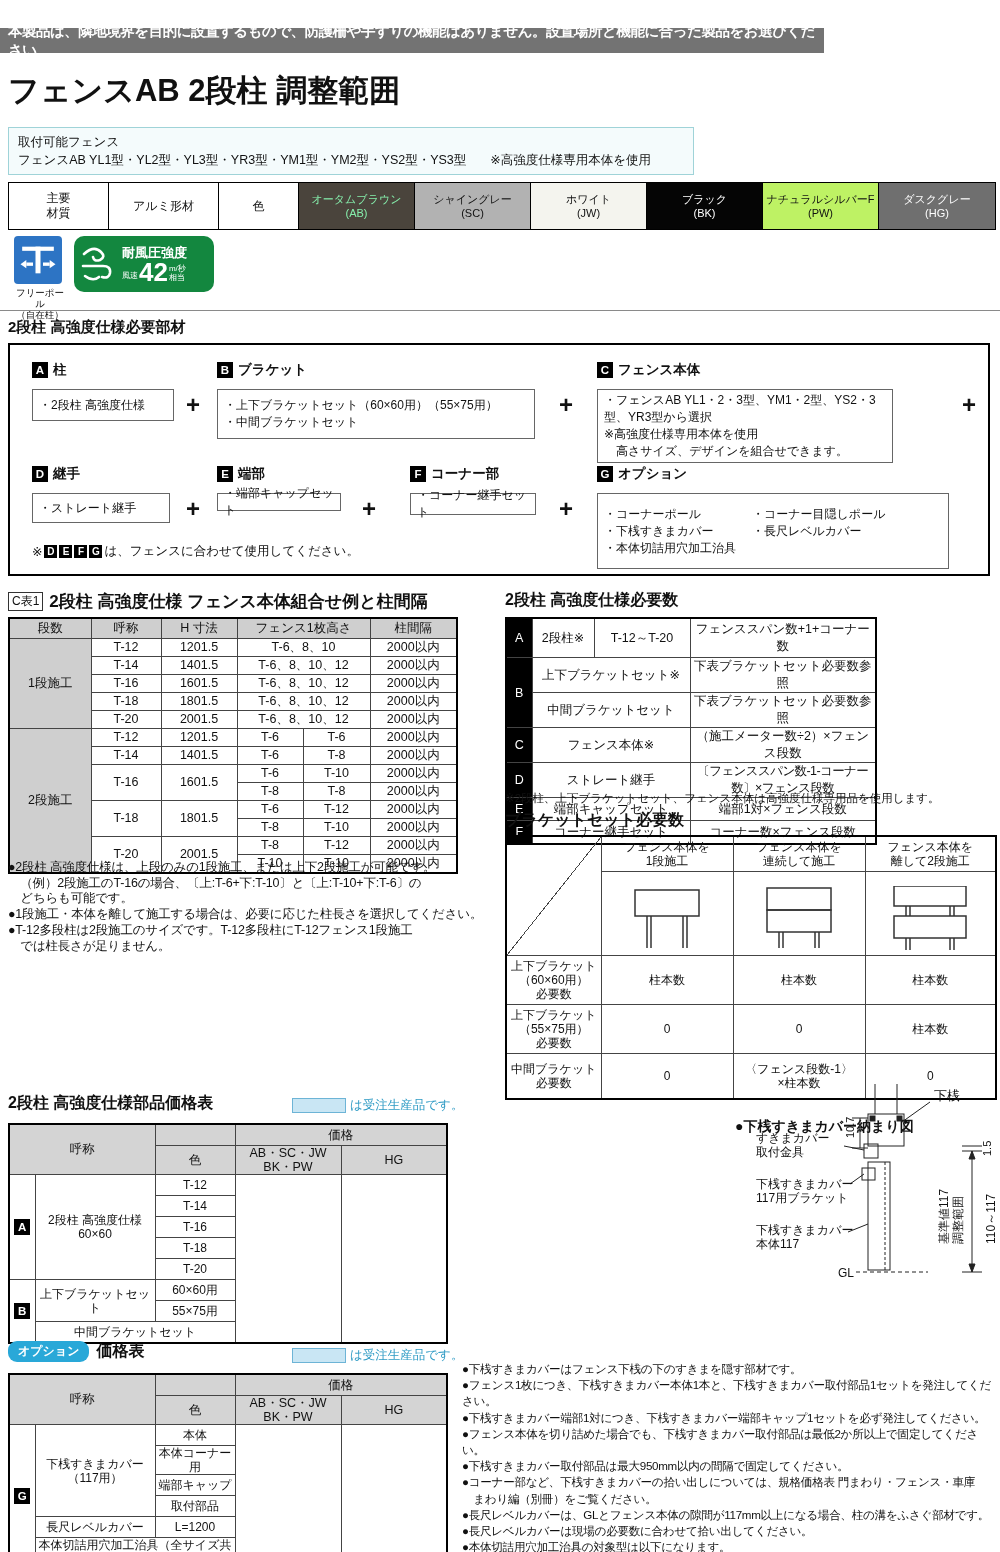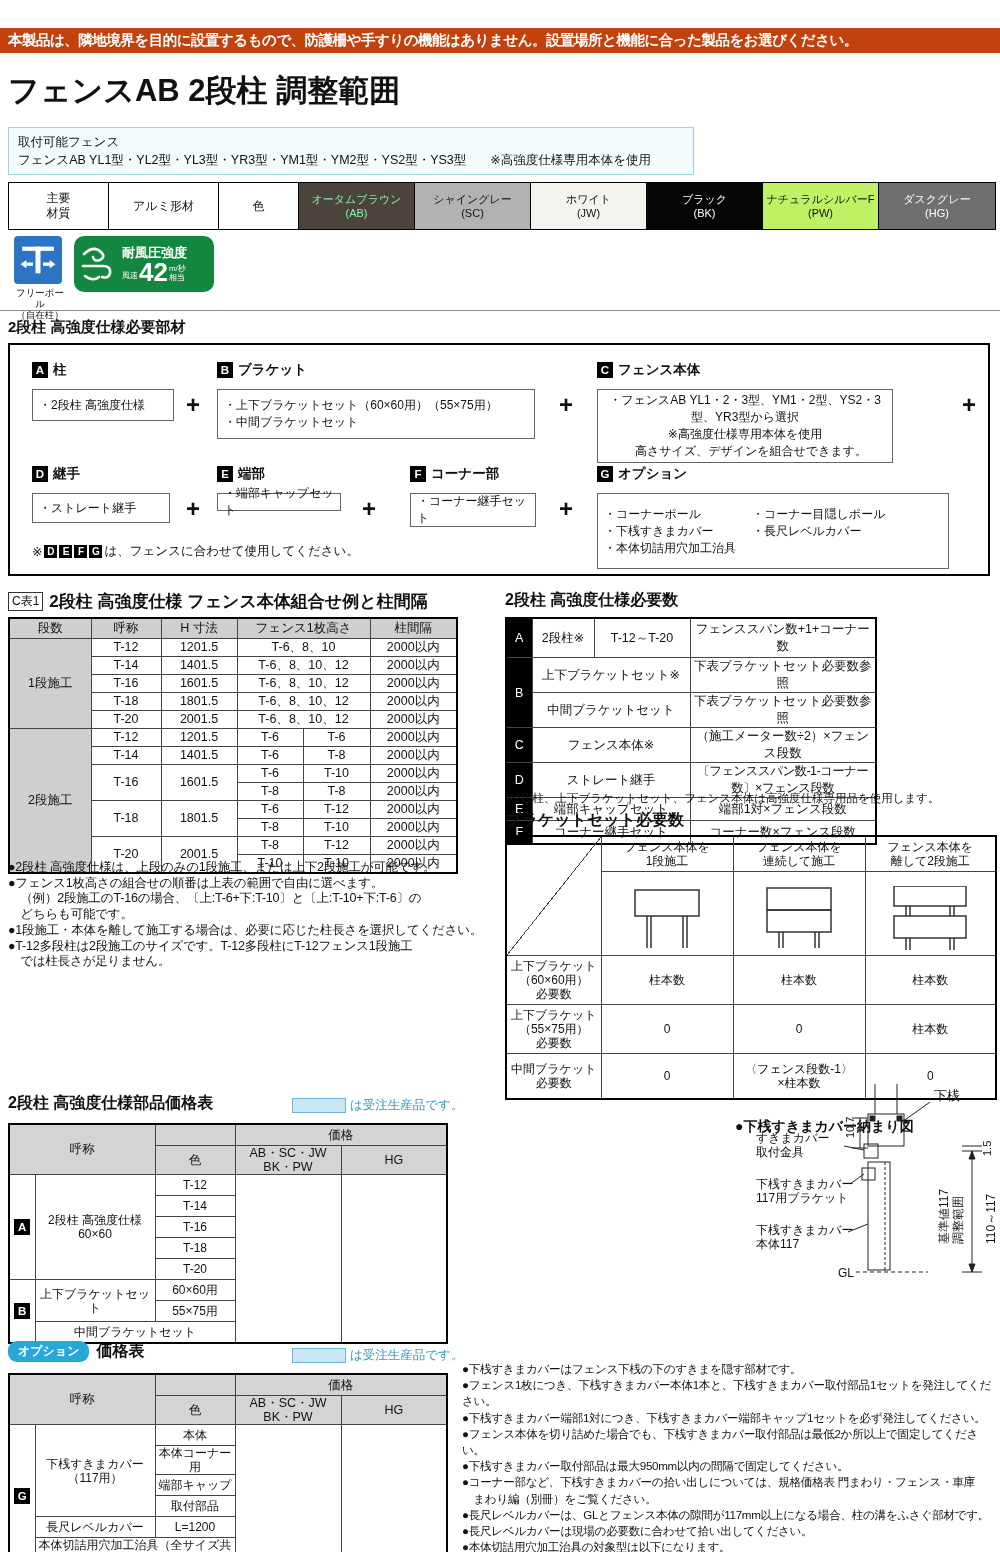--- a/index.html
+++ b/index.html
@@ -1,20 +1,20 @@
 <!DOCTYPE html>
 <html><head>
 <meta charset="utf-8">
 <style>
   html,body{margin:0;padding:0;background:#e8e8e8;}
   #page{position:relative;width:1000px;height:1552px;background:#fff;
         font-family:"Liberation Sans","DejaVu Sans",sans-serif;color:#111;overflow:hidden;}
   .abs{position:absolute;}
   
-  .notice{top:28px;left:0;width:1000px;height:25px;background:#c2410c;color:#fff;
+  .notice{top:28px;left:0;width:824px;height:25px;background:#737373;color:#fff;
           font-size:14.5px;font-weight:bold;display:flex;align-items:center;
           padding-left:8px;box-sizing:border-box;letter-spacing:-0.5px;}
   .page-title{top:70px;left:8px;font-size:31px;font-weight:bold;}
   
   .compat{top:127px;left:8px;width:686px;height:48px;border:1px solid #9fd3d8;
           background:#f4fbfc;box-sizing:border-box;padding:5px 9px;font-size:12.5px;line-height:18px;}
   .compat-line2{display:flex;gap:24px;}
   
   .mat{top:182px;left:8px;display:flex;border:1px solid #000;}
   .mat .cell{border-right:1px solid #000;height:46px;display:flex;flex-direction:column;
@@ -205,21 +205,21 @@
     <div class="pbox" style="top:44px;left:207px;width:318px;height:50px;">
       <span>・上下ブラケットセット（60×60用）（55×75用）</span>
       <span>・中間ブラケットセット</span>
     </div>
     <div class="plus" style="top:46px;left:549px;">+</div>
 
     <div class="phead" style="top:16px;left:587px;">
       <span class="keybox">C</span>
       <span>フェンス本体</span>
     </div>
-    <div class="pbox" style="top:44px;left:587px;width:296px;height:74px;text-align:center;">
+    <div class="pbox" style="top:44px;left:587px;width:296px;height:74px;">
       <span>・フェンスAB YL1・2・3型、YM1・2型、YS2・3型、YR3型から選択</span>
       <span>※高強度仕様専用本体を使用</span>
       <span>　高さサイズ、デザインを組合せできます。</span>
     </div>
     <div class="plus" style="top:46px;left:952px;">+</div>
 
     <div class="phead" style="top:120px;left:22px;">
       <span class="keybox">D</span>
       <span>継手</span>
     </div>
@@ -234,21 +234,21 @@
     </div>
     <div class="pbox" style="top:148px;left:207px;width:124px;height:18px;">
       <span>・端部キャップセット</span>
     </div>
     <div class="plus" style="top:150px;left:352px;">+</div>
 
     <div class="phead" style="top:120px;left:400px;">
       <span class="keybox">F</span>
       <span>コーナー部</span>
     </div>
-    <div class="pbox" style="top:148px;left:400px;width:126px;height:34px;">
+    <div class="pbox" style="top:148px;left:400px;width:126px;height:22px;">
       <span>・コーナー継手セット</span>
     </div>
     <div class="plus" style="top:150px;left:549px;">+</div>
 
     <div class="phead" style="top:120px;left:587px;">
       <span class="keybox">G</span>
       <span>オプション</span>
     </div>
     <div class="pbox" style="top:148px;left:587px;width:352px;height:76px;">
       <div class="gcols">
@@ -376,21 +376,20 @@
     <tr>
           <td>T-10</td>
           <td>T-10</td>
           <td>2000以内</td>
         </tr>
   </tbody>
     </table>
 
   <div class="abs notes-l">
     <div>●2段柱 高強度仕様は、上段のみの1段施工、または上下2段施工が可能です。</div>
-    <div>●フェンス1枚高さの組合せの順番は上表の範囲で自由に選べます。</div>
     <div>　（例）2段施工のT-16の場合、〔上:T-6+下:T-10〕と〔上:T-10+下:T-6〕の</div>
     <div>　どちらも可能です。</div>
     <div>●1段施工・本体を離して施工する場合は、必要に応じた柱長さを選択してください。</div>
     <div>●T-12多段柱は2段施工のサイズです。T-12多段柱にT-12フェンス1段施工</div>
     <div>　では柱長さが足りません。</div>
   </div>
 
   <div class="abs sec-title2" style="top:590px;left:505px;">2段柱 高強度仕様必要数</div>
 
   <table class="tbl req">

